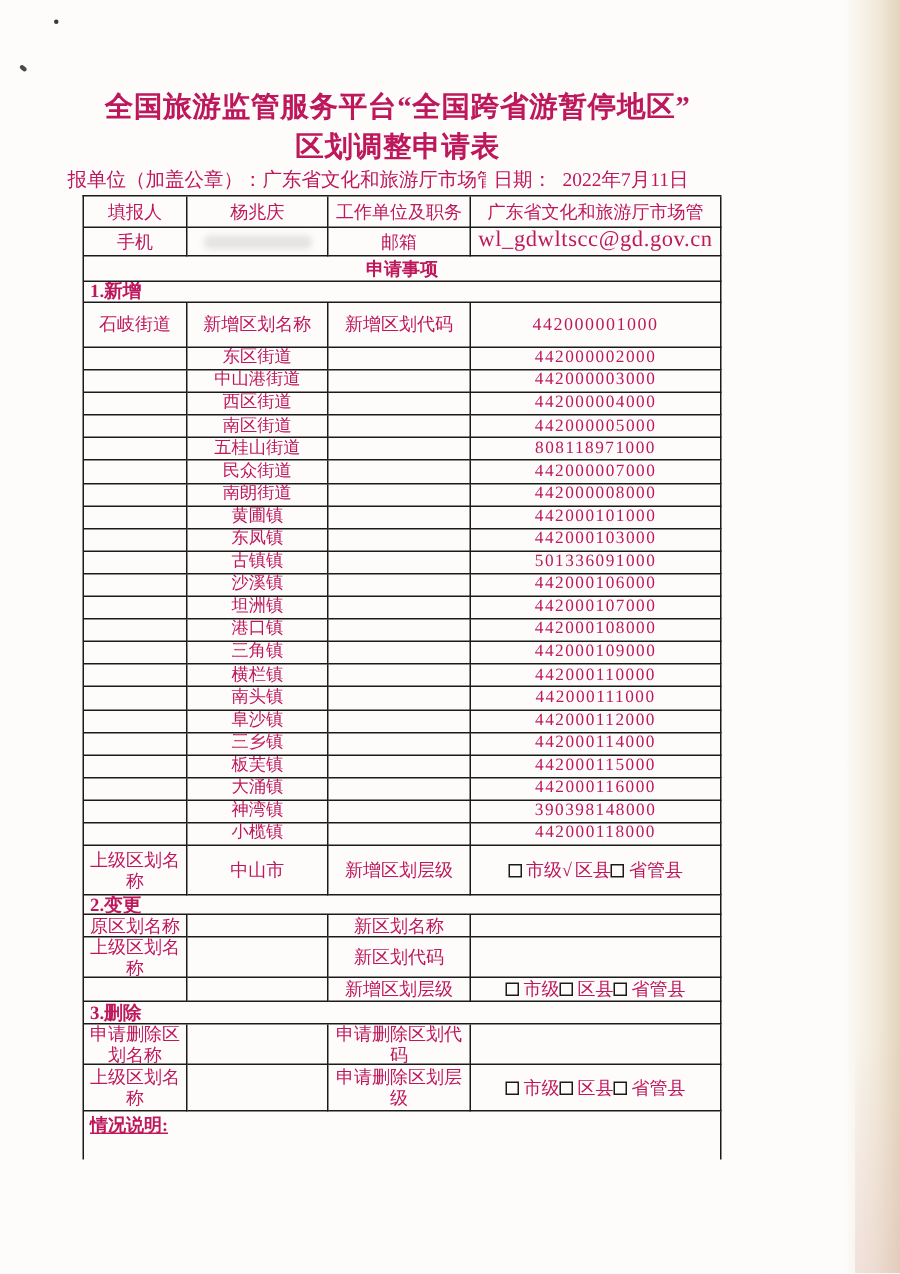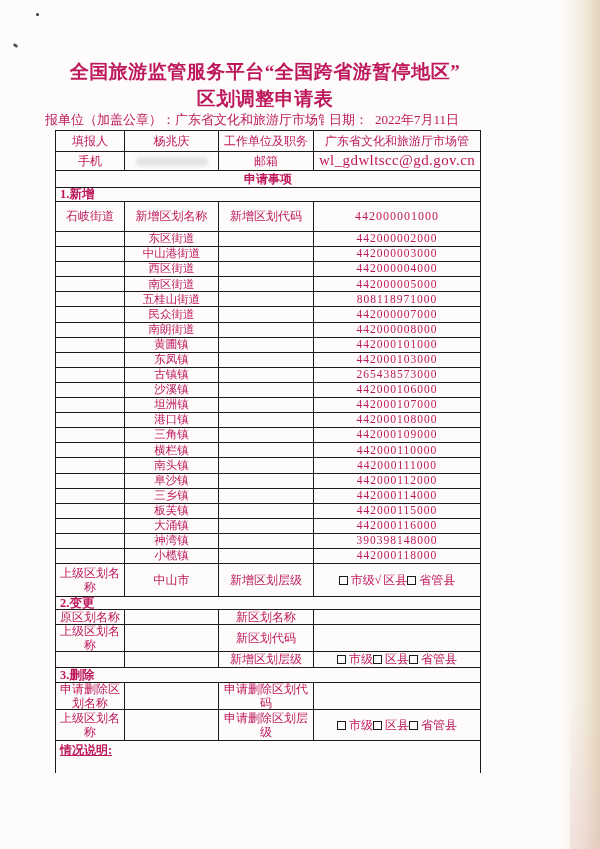--- a/index.html
+++ b/index.html
@@ -159,21 +159,21 @@
         <div class="row town">
           <div class="c"></div>
           <div class="c">东凤镇</div>
           <div class="c"></div>
           <div class="c code">442000103000</div>
         </div>
         <div class="row town">
           <div class="c"></div>
           <div class="c">古镇镇</div>
           <div class="c"></div>
-          <div class="c code">265438573000</div>
+          <div class="c code">501336091000</div>
         </div>
         <div class="row town">
           <div class="c"></div>
           <div class="c">沙溪镇</div>
           <div class="c"></div>
           <div class="c code">442000106000</div>
         </div>
         <div class="row town">
           <div class="c"></div>
           <div class="c">坦洲镇</div>

